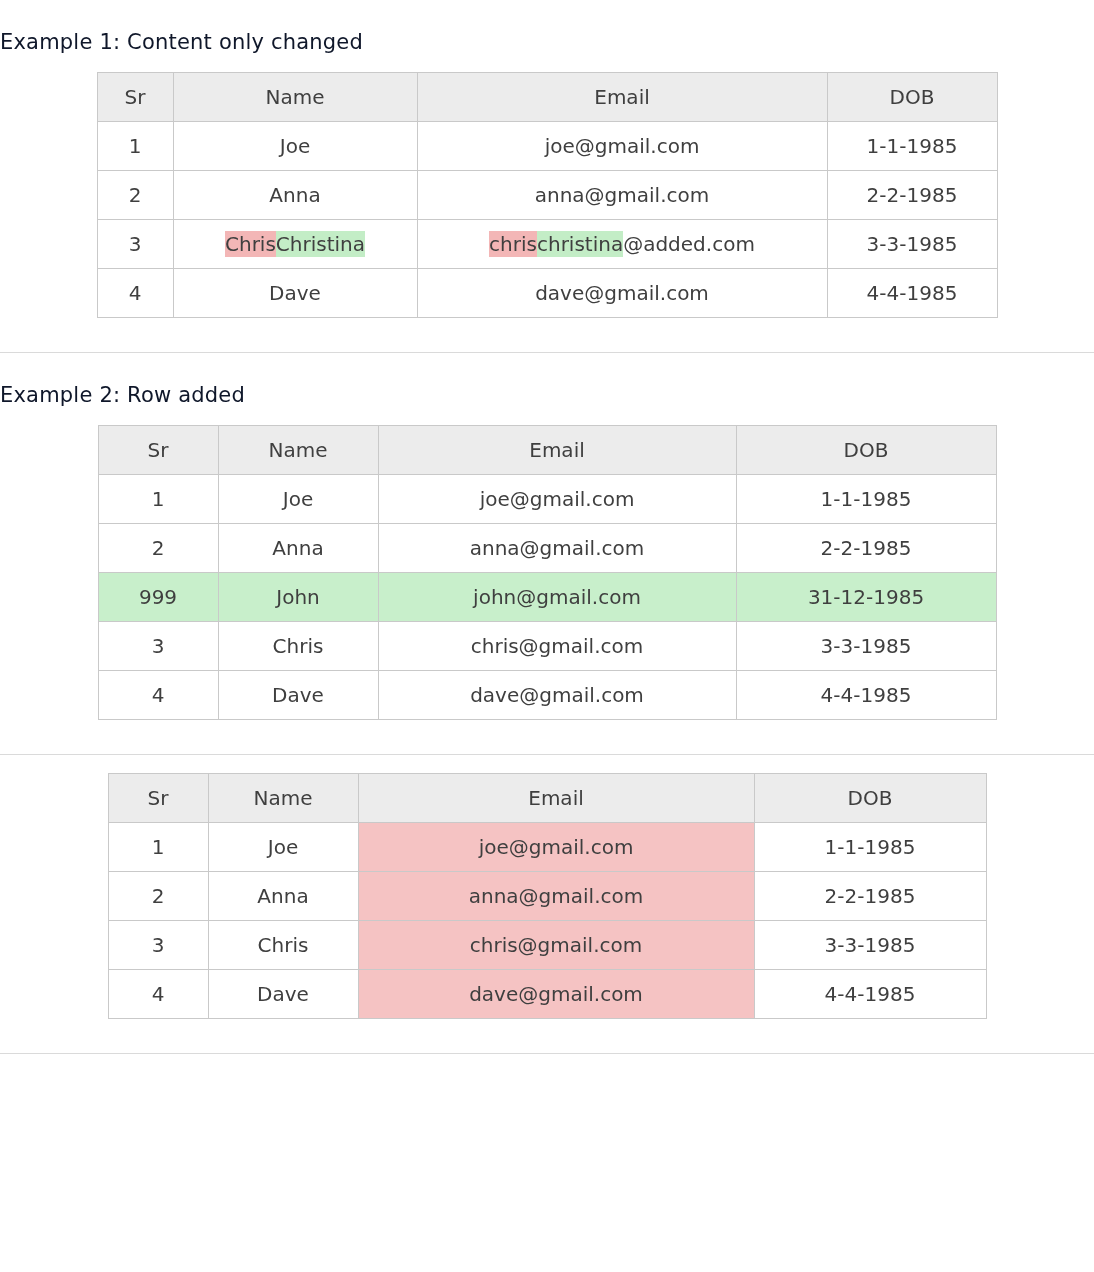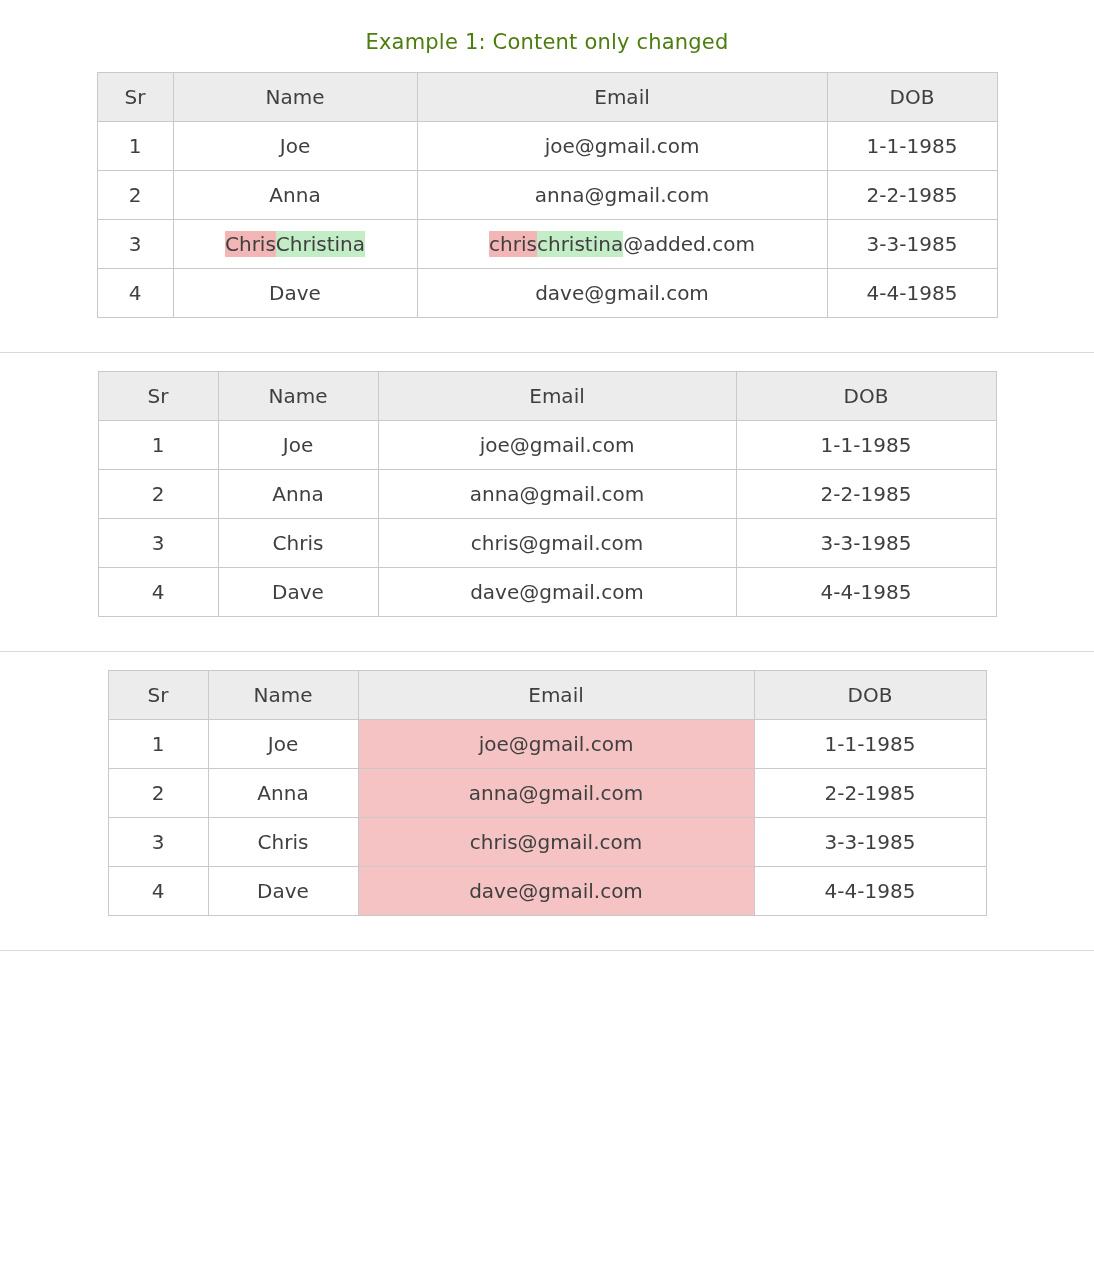--- a/index.html
+++ b/index.html
@@ -15,23 +15,22 @@
   }
   .page {
     width: 1094px;
     box-sizing: border-box;
     padding: 0;
   }
   .section {
     padding-top: 18px;
   }
   .section-title {
-    text-align: center;
     font-size: 21px;
-    color: #4d7c0f;
+    color: #0f172a;
     margin: 12px 0 18px 0;
     letter-spacing: 0.2px;
   }
   .table-wrap {
     display: flex;
     justify-content: center;
     border-radius: 19px;
   }
   table.diff {
     border-collapse: collapse;
@@ -142,20 +141,21 @@
             <td>dave@gmail.com</td>
             <td>4-4-1985</td>
           </tr>
         </tbody>
       </table>
     </div>
     <hr class="divider">
   </div>
 
   <div class="section">
+    <div class="section-title">Example 2: Row added</div>
     <div class="table-wrap">
       <table class="diff ex2">
         <colgroup>
           <col class="c-sr">
             <col class="c-name">
             <col class="c-email">
             <col class="c-dob">
         </colgroup>
         <thead>
           <tr>
@@ -170,20 +170,26 @@
             <td>1</td>
             <td>Joe</td>
             <td>joe@gmail.com</td>
             <td>1-1-1985</td>
           </tr>
           <tr>
             <td>2</td>
             <td>Anna</td>
             <td>anna@gmail.com</td>
             <td>2-2-1985</td>
+          </tr>
+          <tr class="row-added">
+            <td>999</td>
+            <td>John</td>
+            <td>john@gmail.com</td>
+            <td>31-12-1985</td>
           </tr>
           <tr>
             <td>3</td>
             <td>Chris</td>
             <td>chris@gmail.com</td>
             <td>3-3-1985</td>
           </tr>
           <tr>
             <td>4</td>
             <td>Dave</td>

